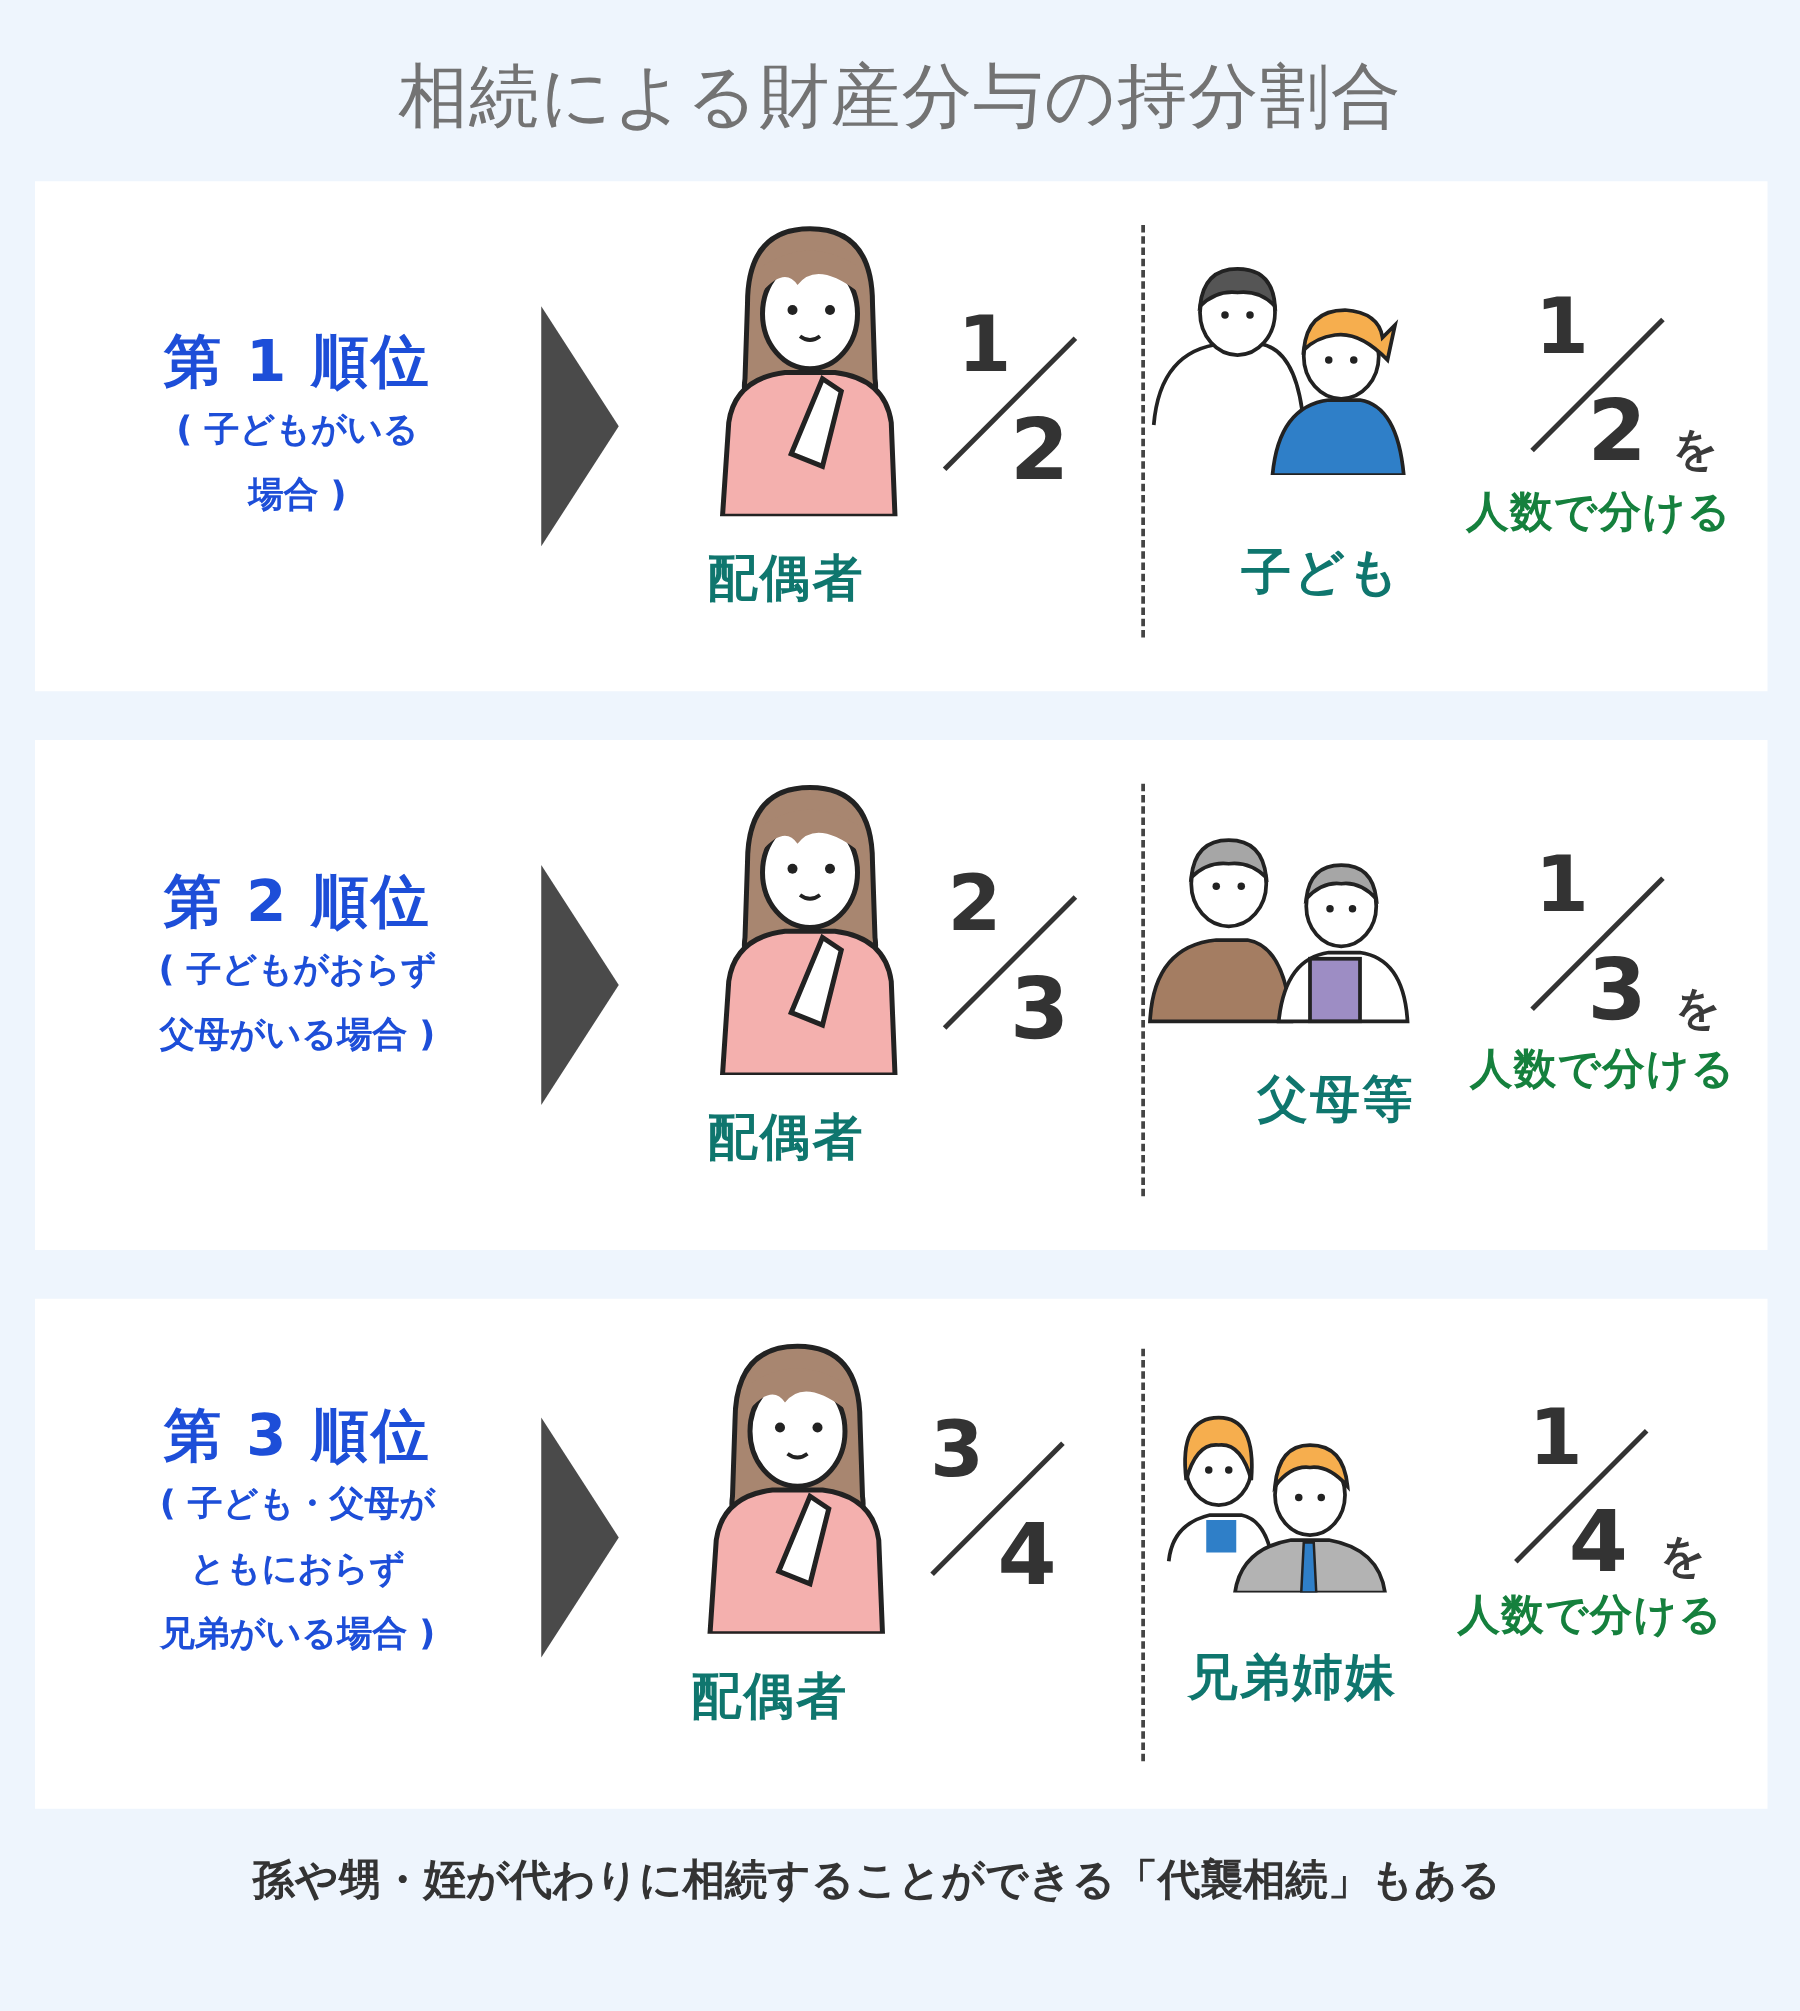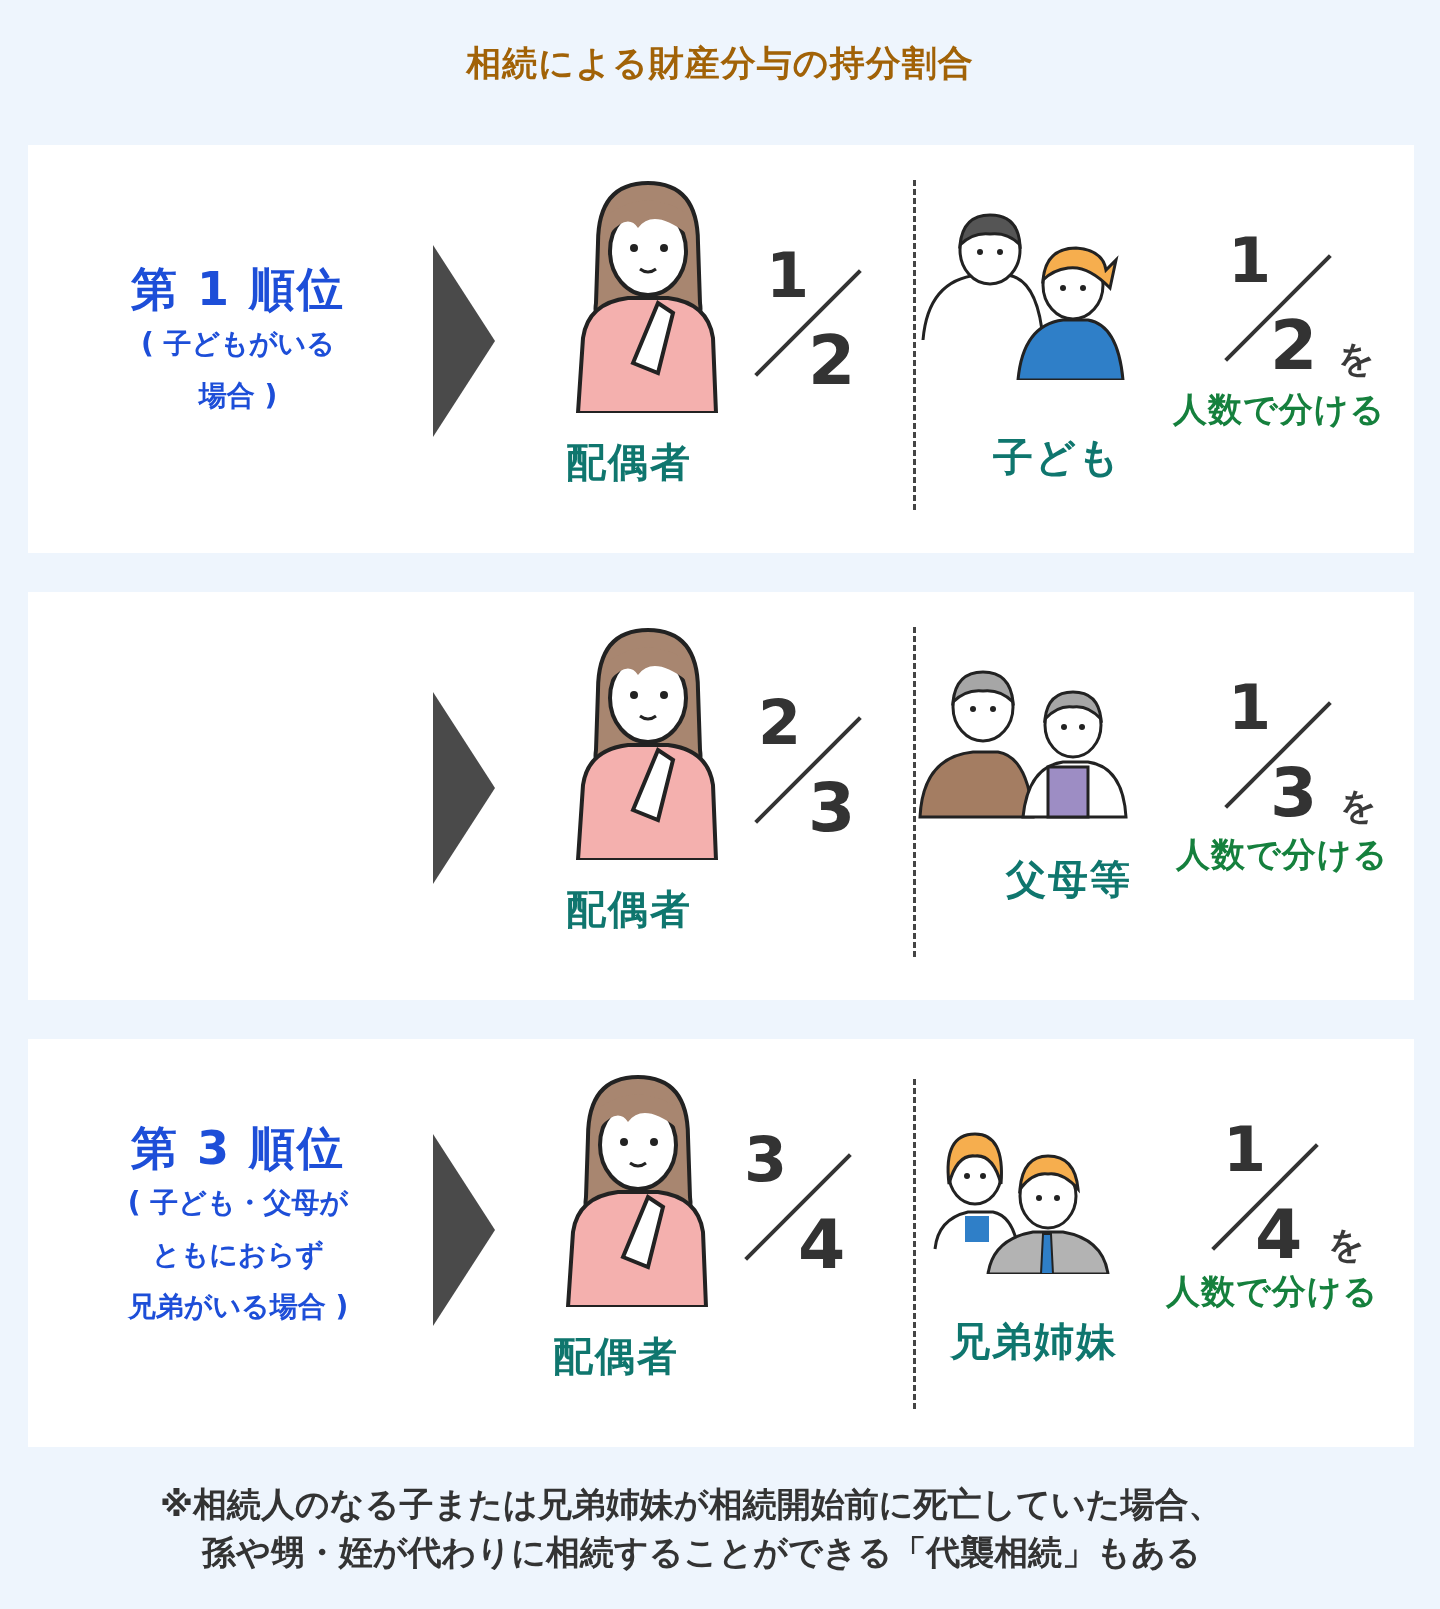--- a/index.html
+++ b/index.html
@@ -1,20 +1,20 @@
 <!DOCTYPE html>
 <html><head>
 <meta charset="utf-8">
 <style>
   * { box-sizing: border-box; margin: 0; padding: 0; }
   html, body { width: 1440px; height: 1609px; background: #eef5fd; overflow: hidden; }
   body { font-family: "DejaVu Sans", "Liberation Sans", sans-serif; color: #333333; position: relative; }
   .title {
     position: absolute; left: 0; top: 40px; width: 1440px; text-align: center;
-    font-size: 35px; font-weight: bold; color: #a16207; letter-spacing: 1px;
+    font-size: 56px; font-weight: normal; color: #737373; letter-spacing: 1px;
   }
   .panel {
     position: absolute; left: 28px; width: 1386px; height: 408px; background: #ffffff;
   }
   .rank {
     position: absolute; left: 0; width: 420px; text-align: center; color: #1d4ed8;
   }
   .rank .rank-title { font-size: 46px; font-weight: bold; line-height: 58px; letter-spacing: 2px; }
   .rank .rank-cond { font-size: 28px; font-weight: bold; line-height: 52px; white-space: pre-line; }
   .arrow {
@@ -87,20 +87,25 @@
   <div class="frac" style="left:1200px;top:85px;">
     <span class="num" style="left:0;top:0;">1</span>
     <span class="slash" style="left:48px;top:4px;"></span>
     <span class="den" style="left:42px;top:82px;">2</span>
   </div>
   <div class="wo" style="left:1310px;top:190px;">を</div>
   <div class="split" style="left:1145px;top:242px;">人数で分ける</div>
 </div>
 
 <div class="panel" style="top:592px;">
+  <div class="rank" style="top:100px;">
+    <div class="rank-title">第 2 順位</div>
+    <div class="rank-cond">( 子どもがおらず
+父母がいる場合 )</div>
+  </div>
   <div class="arrow" style="top:100px;"></div>
 
   <svg class="figure" style="left:530px;top:28px;" width="170" height="240" viewBox="0 0 170 240">
     <path d="M40 70 Q40 10 90 10 Q140 10 140 70 L142 130 Q145 150 130 150 L50 150 Q35 150 38 130 Z" fill="#a88670" stroke="#222" stroke-width="4"></path>
     <path d="M20 240 L25 165 Q30 130 70 125 L110 125 Q150 130 155 165 L158 240 Z" fill="#f4b0ae" stroke="#222" stroke-width="4"></path>
     <ellipse cx="90" cy="78" rx="38" ry="44" fill="#fff" stroke="#222" stroke-width="4"></ellipse>
     <path d="M52 60 Q70 40 80 55 Q95 35 128 60 L128 40 Q90 15 52 40 Z" fill="#a88670"></path>
     <circle cx="76" cy="75" r="4" fill="#222"></circle>
       <circle cx="106" cy="75" r="4" fill="#222"></circle>
     <path d="M82 96 Q90 102 98 96" stroke="#222" stroke-width="3" fill="none"></path>
@@ -184,15 +189,14 @@
   <div class="frac" style="left:1195px;top:80px;">
     <span class="num" style="left:0;top:0;">1</span>
     <span class="slash" style="left:40px;top:4px;"></span>
     <span class="den" style="left:32px;top:82px;">4</span>
   </div>
   <div class="wo" style="left:1300px;top:182px;">を</div>
   <div class="split" style="left:1138px;top:230px;">人数で分ける</div>
 </div>
 
 <div class="note">
-  <span>※相続人のなる子または兄弟姉妹が相続開始前に死亡していた場合、</span>
   <span class="line2">孫や甥・姪が代わりに相続することができる「代襲相続」もある</span>
 </div>
 
 </body></html>

